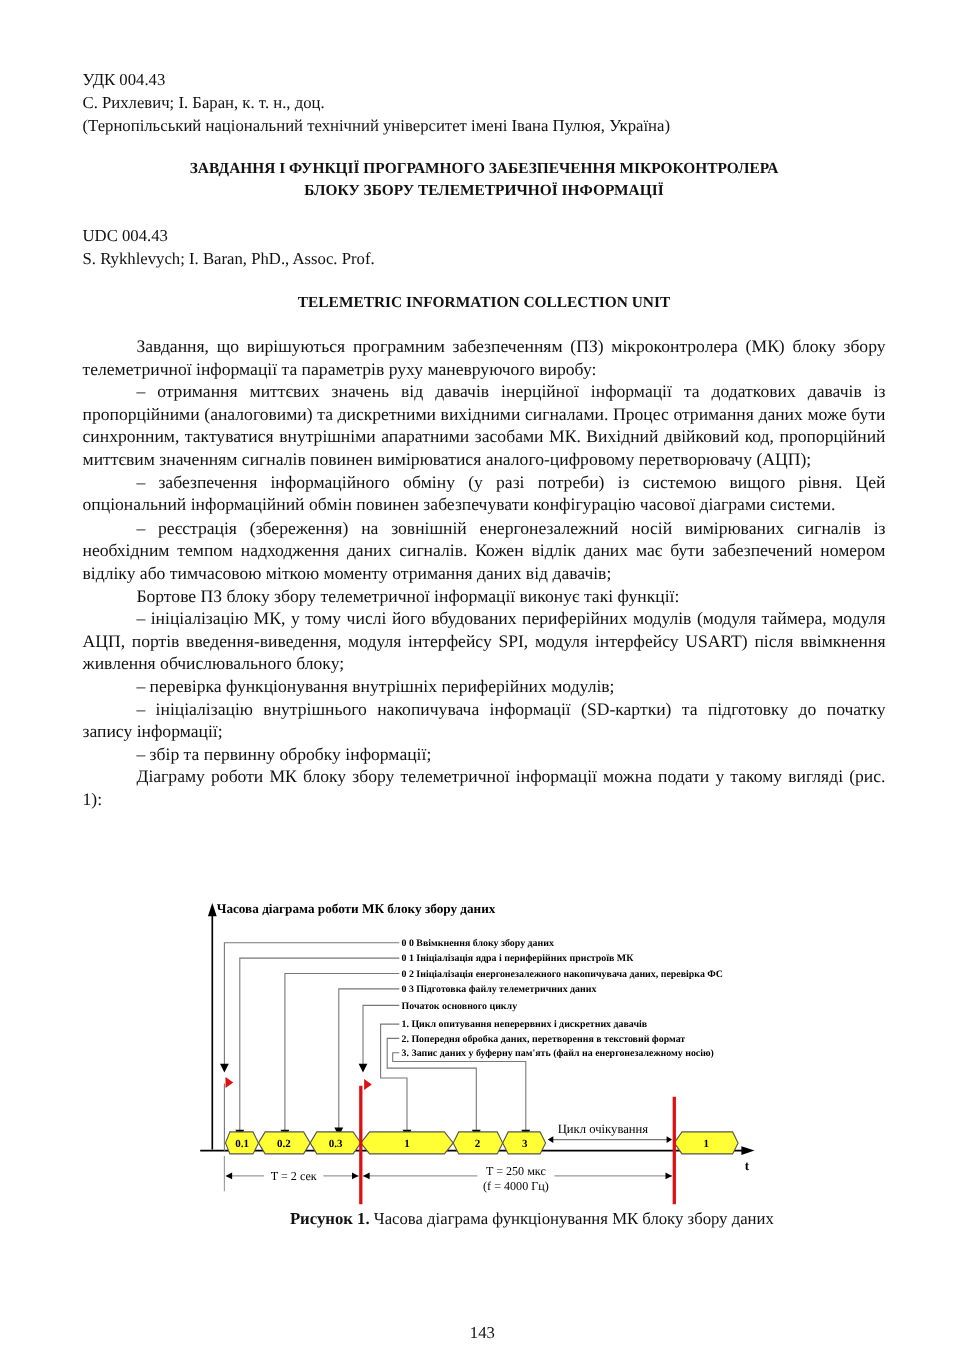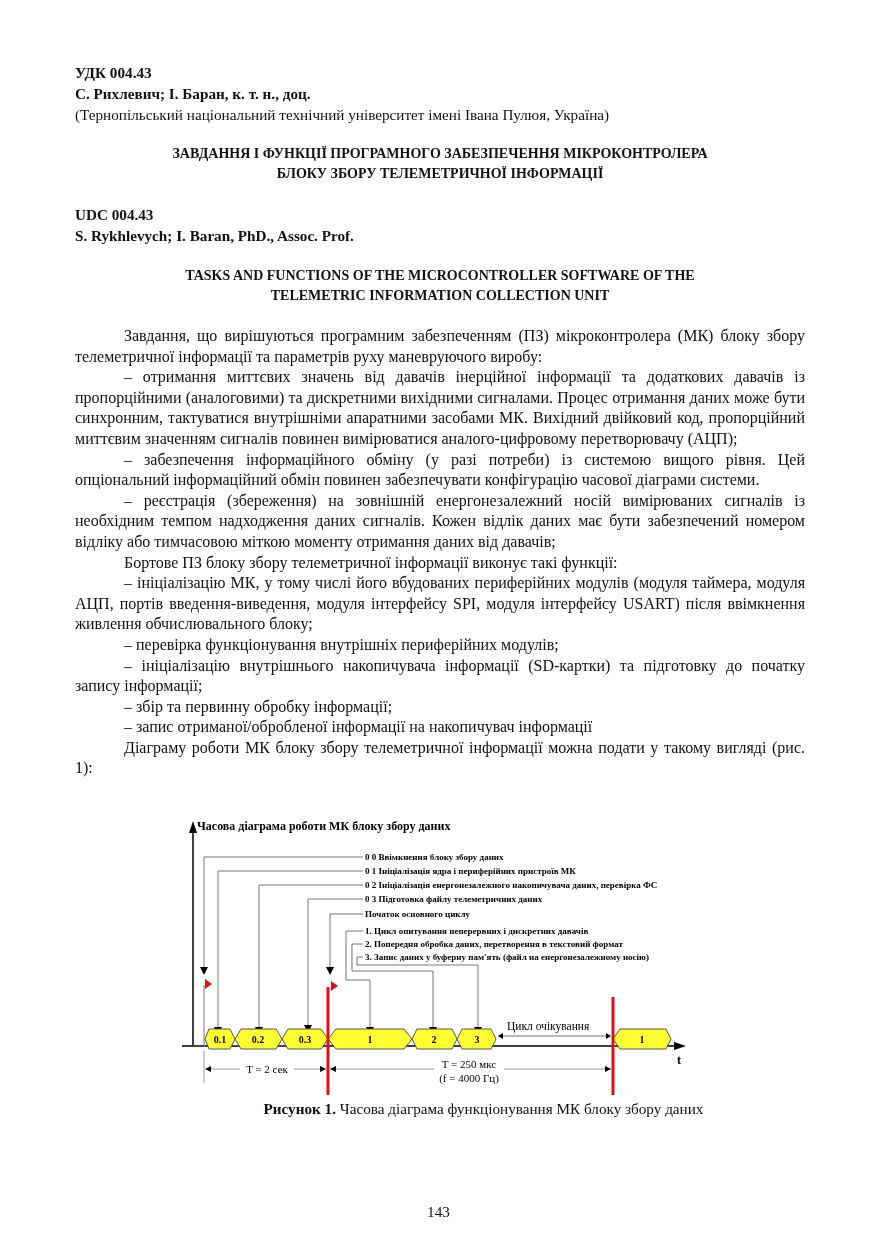--- a/index.html
+++ b/index.html
@@ -1,20 +1,20 @@
 <!DOCTYPE html>
 <html><head>
 <meta charset="utf-8">
 <style>
   html, body { margin: 0; padding: 0; background: #ffffff; }
   body { width: 877px; height: 1240px; position: relative; overflow: hidden;
          font-family: "Liberation Serif", serif; color: #111; }
   .page { position: absolute; left: 75px; top: 62px; width: 730px; }
   .hdr-line { font-size: 15.2px; line-height: 21px; margin: 0; }
-  .bold { font-weight: bold; }
+  .bold { font-weight: normal; }
   .title { font-weight: bold; text-align: center; font-size: 14px; line-height: 20px; margin: 0; }
   .p { font-size: 16px; line-height: 20.6px; margin: 0; text-align: justify; }
   .indent { text-indent: 49px; }
   .figure { position: absolute; left: 180px; top: 815px; width: 520px; height: 280px; }
   .caption { position: absolute; left: 0; width: 877px; top: 1100px; text-align: center; font-size: 15.2px; margin-left: 45px; }
   .pagenum { position: absolute; left: 0; width: 877px; top: 1167px; text-align: center; font-size: 15.2px; margin-top: 36px; }
   svg text { font-family: "Liberation Serif", serif; }
 </style>
 </head>
 <body>
@@ -23,34 +23,32 @@
   <p class="hdr-line bold">УДК 004.43</p>
   <p class="hdr-line bold">С. Рихлевич; І. Баран, к. т. н., доц.</p>
   <p class="hdr-line">(Тернопільський національний технічний університет імені Івана Пулюя, Україна)</p>
   <div style="height:19px"></div>
   <p class="title">ЗАВДАННЯ І ФУНКЦІЇ ПРОГРАМНОГО ЗАБЕЗПЕЧЕННЯ МІКРОКОНТРОЛЕРА</p>
   <p class="title">БЛОКУ ЗБОРУ ТЕЛЕМЕТРИЧНОЇ ІНФОРМАЦІЇ</p>
   <div style="height:20px"></div>
   <p class="hdr-line bold">UDC 004.43</p>
   <p class="hdr-line bold">S. Rykhlevych; I. Baran, PhD., Assoc. Prof.</p>
   <div style="height:20px"></div>
-  <p class="title">TASKS AND FUNCTIONS OF THE MICROCONTROLLER SOFTWARE OF THE</p>
   <p class="title">TELEMETRIC INFORMATION COLLECTION UNIT</p>
   <div style="height:20px"></div>
 
   <p class="p indent">Завдання, що вирішуються програмним забезпеченням (ПЗ) мікроконтролера (МК) блоку збору телеметричної інформації та параметрів руху маневруючого виробу:</p>
   <p class="p indent">– отримання миттєвих значень від давачів інерційної інформації та додаткових давачів із пропорційними (аналоговими) та дискретними вихідними сигналами. Процес отримання даних може бути синхронним, тактуватися внутрішніми апаратними засобами МК. Вихідний двійковий код, пропорційний миттєвим значенням сигналів повинен вимірюватися аналого-цифровому перетворювачу (АЦП);</p>
   <p class="p indent">– забезпечення інформаційного обміну (у разі потреби) із системою вищого рівня. Цей опціональний інформаційний обмін повинен забезпечувати конфігурацію часової діаграми системи.</p>
   <p class="p indent">– реєстрація (збереження) на зовнішній енергонезалежний носій вимірюваних сигналів із необхідним темпом надходження даних сигналів. Кожен відлік даних має бути забезпечений номером відліку або тимчасовою міткою моменту отримання даних від давачів;</p>
   <p class="p indent">Бортове ПЗ блоку збору телеметричної інформації виконує такі функції:</p>
   <p class="p indent">– ініціалізацію МК, у тому числі його вбудованих периферійних модулів (модуля таймера, модуля АЦП, портів введення-виведення, модуля інтерфейсу SPI, модуля інтерфейсу USART) після ввімкнення живлення обчислювального блоку;</p>
   <p class="p indent">– перевірка функціонування внутрішніх периферійних модулів;</p>
   <p class="p indent">– ініціалізацію внутрішнього накопичувача інформації (SD-картки) та підготовку до початку запису інформації;</p>
   <p class="p indent">– збір та первинну обробку інформації;</p>
-  <p class="p indent">– запис отриманої/обробленої інформації на накопичувач інформації</p>
   <p class="p indent">Діаграму роботи МК блоку збору телеметричної інформації можна подати у такому вигляді (рис. 1):</p>
 </div>
 
 <div class="figure">
   <svg width="520" height="280" viewBox="0 0 520 280" xmlns="http://www.w3.org/2000/svg">
 
     <line x1="13" y1="12" x2="13" y2="230" stroke="#000" stroke-width="1.5"></line>
     <polygon points="9,18 13,6 17,18" fill="#000"></polygon>
 
     <line x1="2" y1="231" x2="500" y2="231" stroke="#000" stroke-width="1.5"></line>

